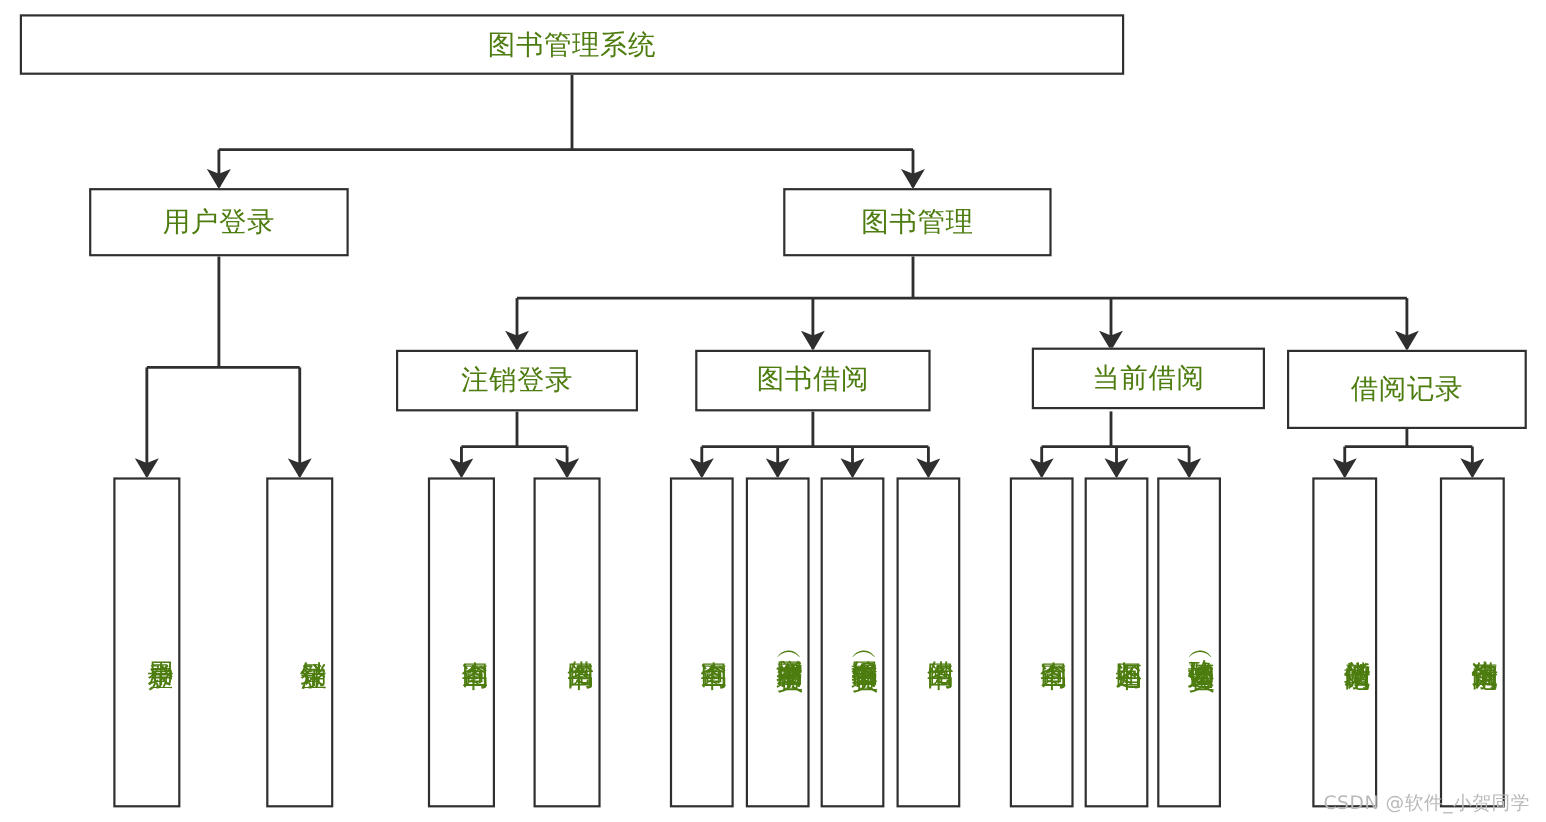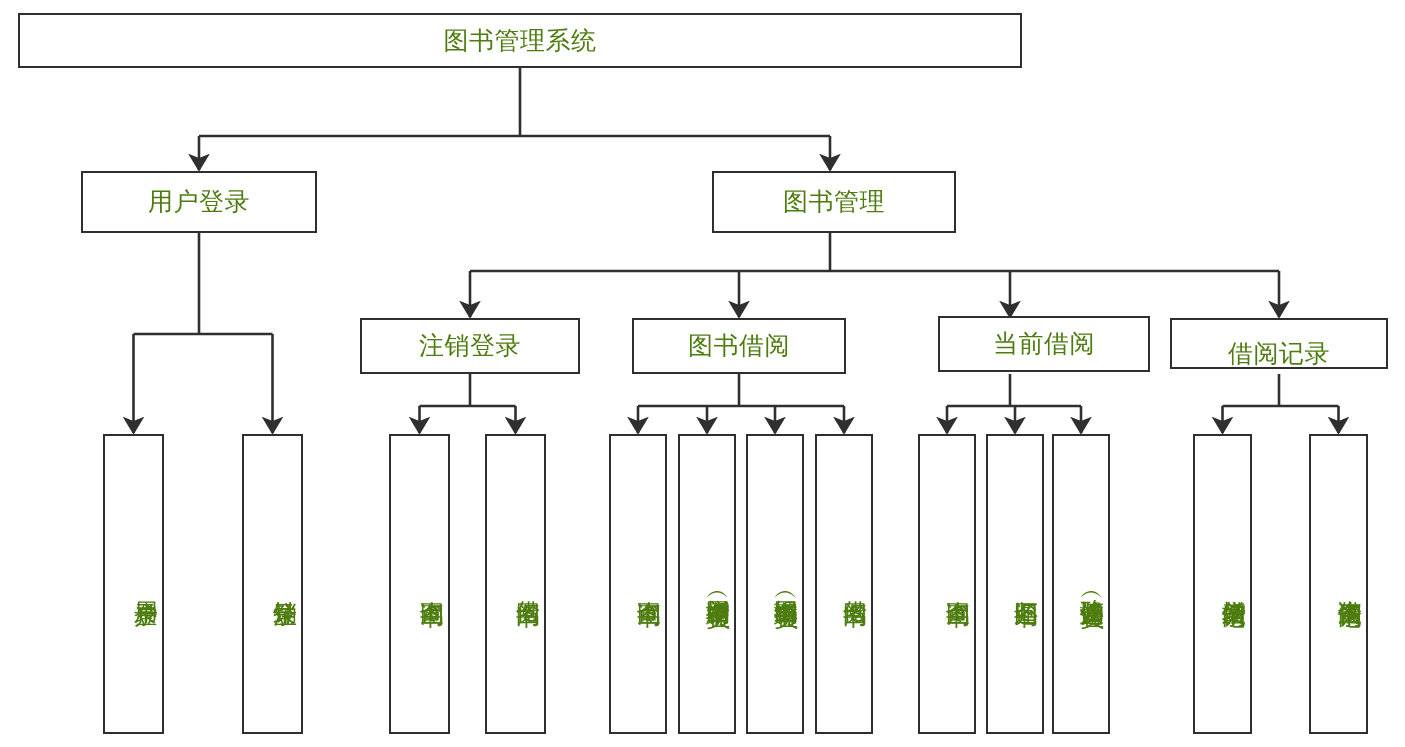--- a/index.html
+++ b/index.html
@@ -124,21 +124,21 @@
       </div>
       <div class="node horiz" style="left: 360px; top: 318px; width: 220px; height: 56px;">
         <span>注销登录</span>
       </div>
       <div class="node horiz" style="left: 632px; top: 318px; width: 214px; height: 56px; font-family: Liberation Serif, serif;">
         <span>图书借阅</span>
       </div>
       <div class="node horiz" style="left: 902px; top: 316px; width: 212px; height: 56px; margin-left: 36px;">
         <span>当前借阅</span>
       </div>
-      <div class="node horiz" style="left: 1170px; top: 318px; width: 218px; height: 51px; align-items: flex-end;">
+      <div class="node horiz" style="left: 1170px; top: 318px; width: 218px; height: 72px;">
         <span>借阅记录</span>
       </div>
       <div class="node vert" style="left: 103px; top: 434px; width: 61px; height: 300px;">
         <span>用户登录</span>
       </div>
       <div class="node vert" style="left: 242px; top: 434px; width: 61px; height: 300px;">
         <span>注销登录</span>
       </div>
       <div class="node vert" style="left: 389px; top: 434px; width: 61px; height: 300px;">
         <span>查询图书</span>
@@ -168,13 +168,14 @@
         <span>确认归还（管理员）</span>
       </div>
       <div class="node vert" style="left: 1193px; top: 434px; width: 59px; height: 300px;">
         <span>新增借阅记录</span>
       </div>
       <div class="node vert" style="left: 1309px; top: 434px; width: 59px; height: 300px;">
         <span>查询借阅记录</span>
       </div>
     </div>
 
+  <div class="watermark">CSDN @软件_小贺同学</div>
 </div>
 
 </body></html>

